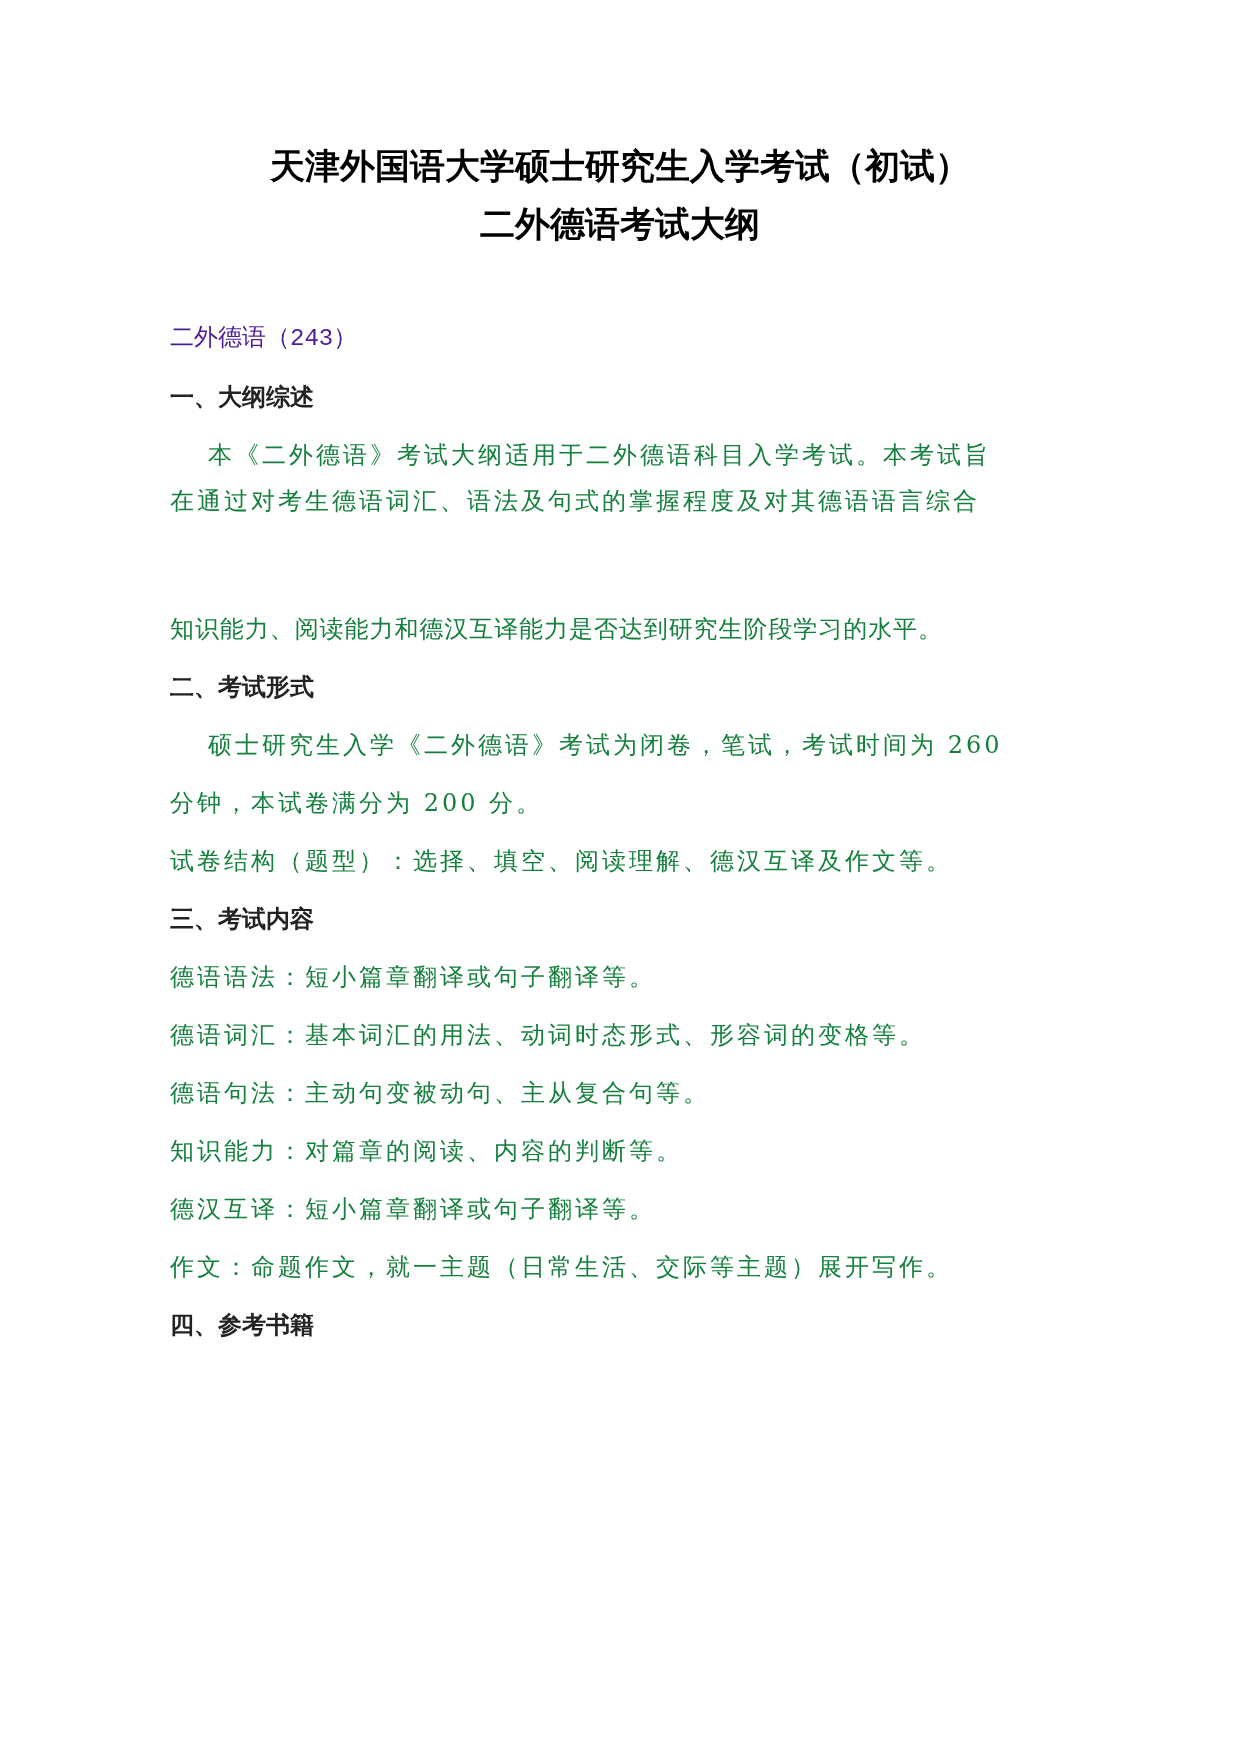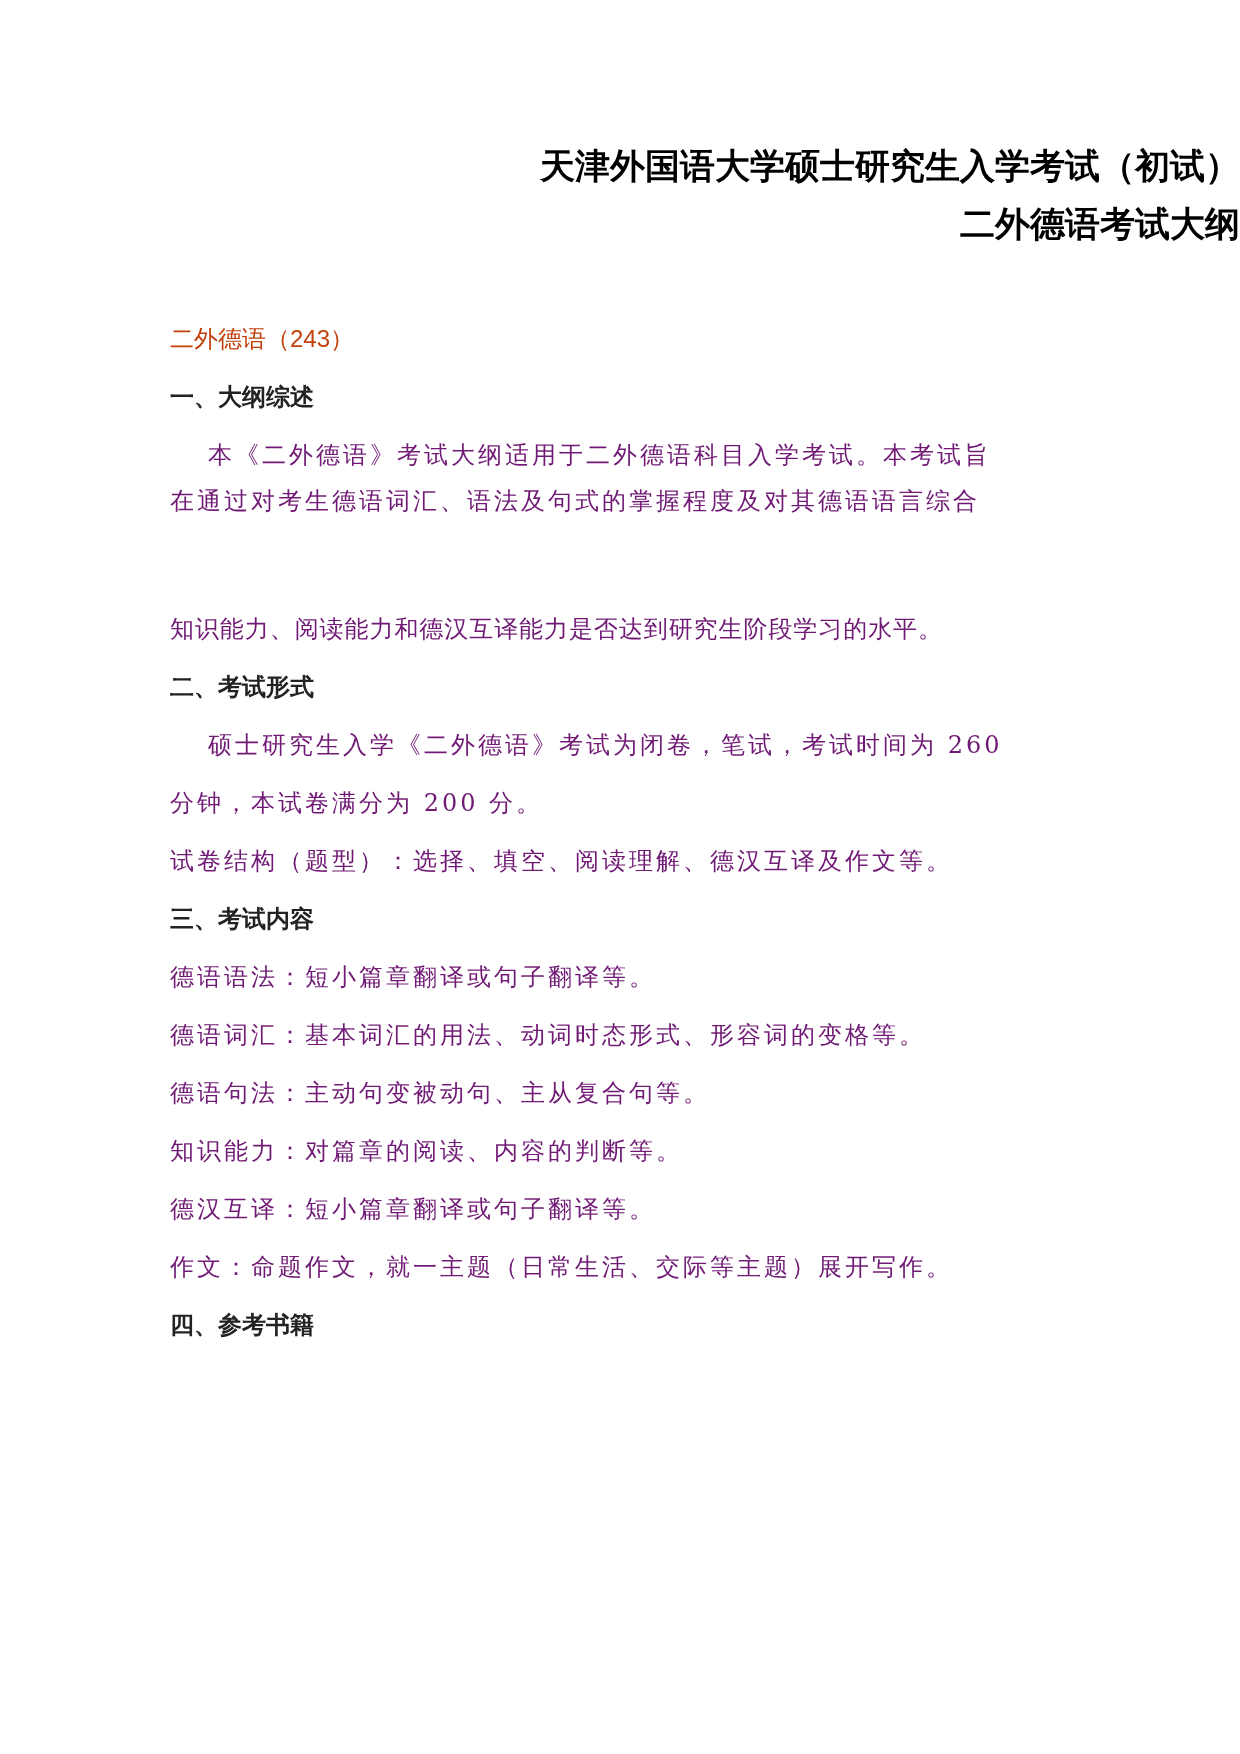--- a/index.html
+++ b/index.html
@@ -18,57 +18,57 @@
   .page {
     position: absolute;
     left: 0; top: 0;
     width: 1240px; height: 1754px;
     background: #ffffff;
   }
   .title-line {
     position: absolute;
     left: 0;
     width: 1240px;
-    text-align: right;
+    text-align: center;
     font-family: "DejaVu Sans", "Liberation Sans", sans-serif;
     font-weight: bold;
     font-size: 35px;
     line-height: 44px;
     color: #000000;
     letter-spacing: 0px;
   }
   .title-1 { top: 144px; }
   .title-2 { top: 202px; }
 
   .line {
     position: absolute;
     left: 170px;
     width: 772px;
     font-size: 24px;
     line-height: 34px;
     white-space: nowrap;
-    color: #701a75;
+    color: #15803d;
   }
   .line.justify {
     text-align: justify;
     text-align-last: justify;
   }
   .line.indent {
     left: 170px;
     text-indent: 38px;
   }
   .heading {
     font-family: "DejaVu Sans", "Liberation Sans", sans-serif;
     font-weight: bold;
     color: #222222;
     font-size: 24px;
   }
   .subject {
-    font-family: Liberation Sans, sans-serif;
-    color: #c2410c;
+    font-family: Liberation Mono, monospace;
+    color: #4c1d95;
   }
   .spread {
     letter-spacing: 3px;
   }
 </style>
 </head>
 <body>
 
 <div class="page">
 

